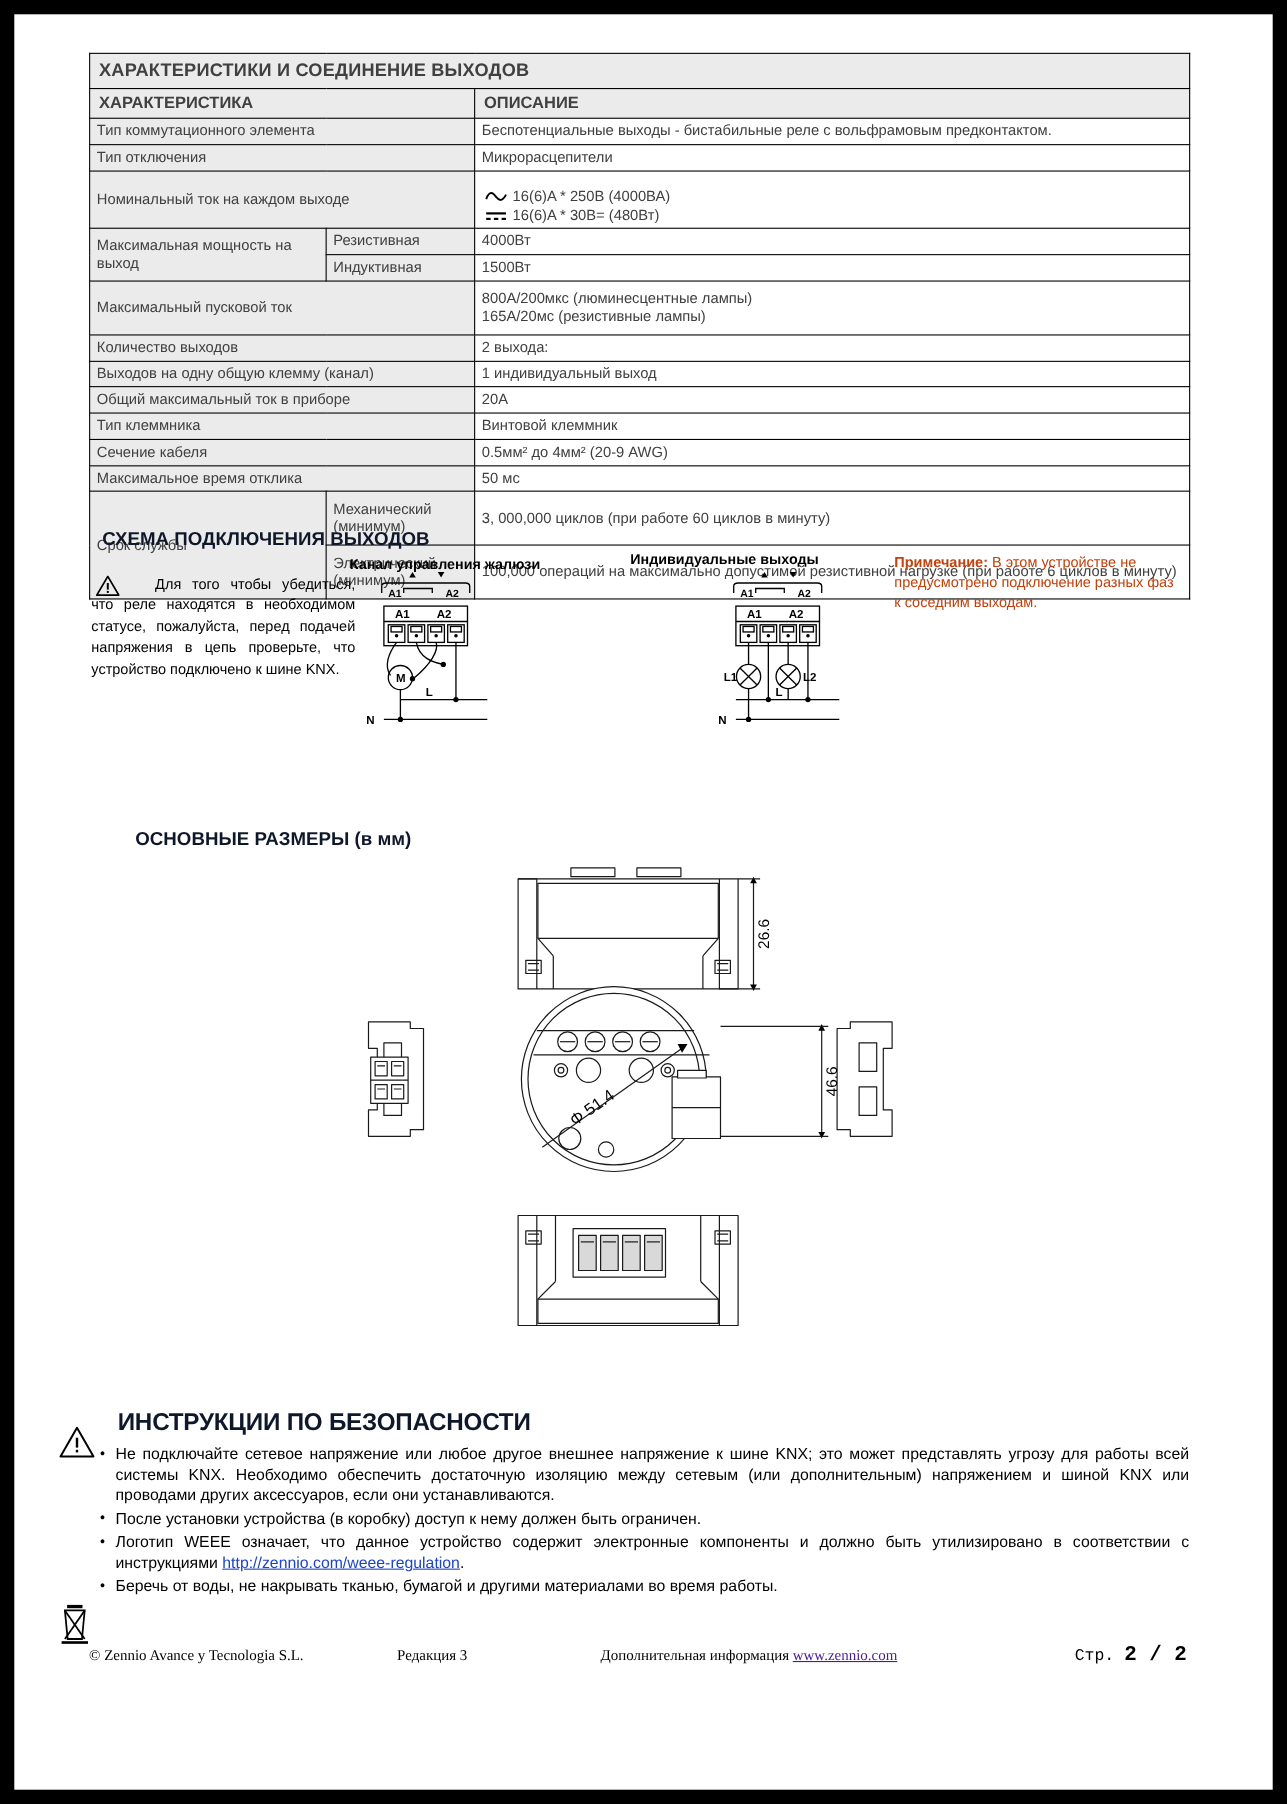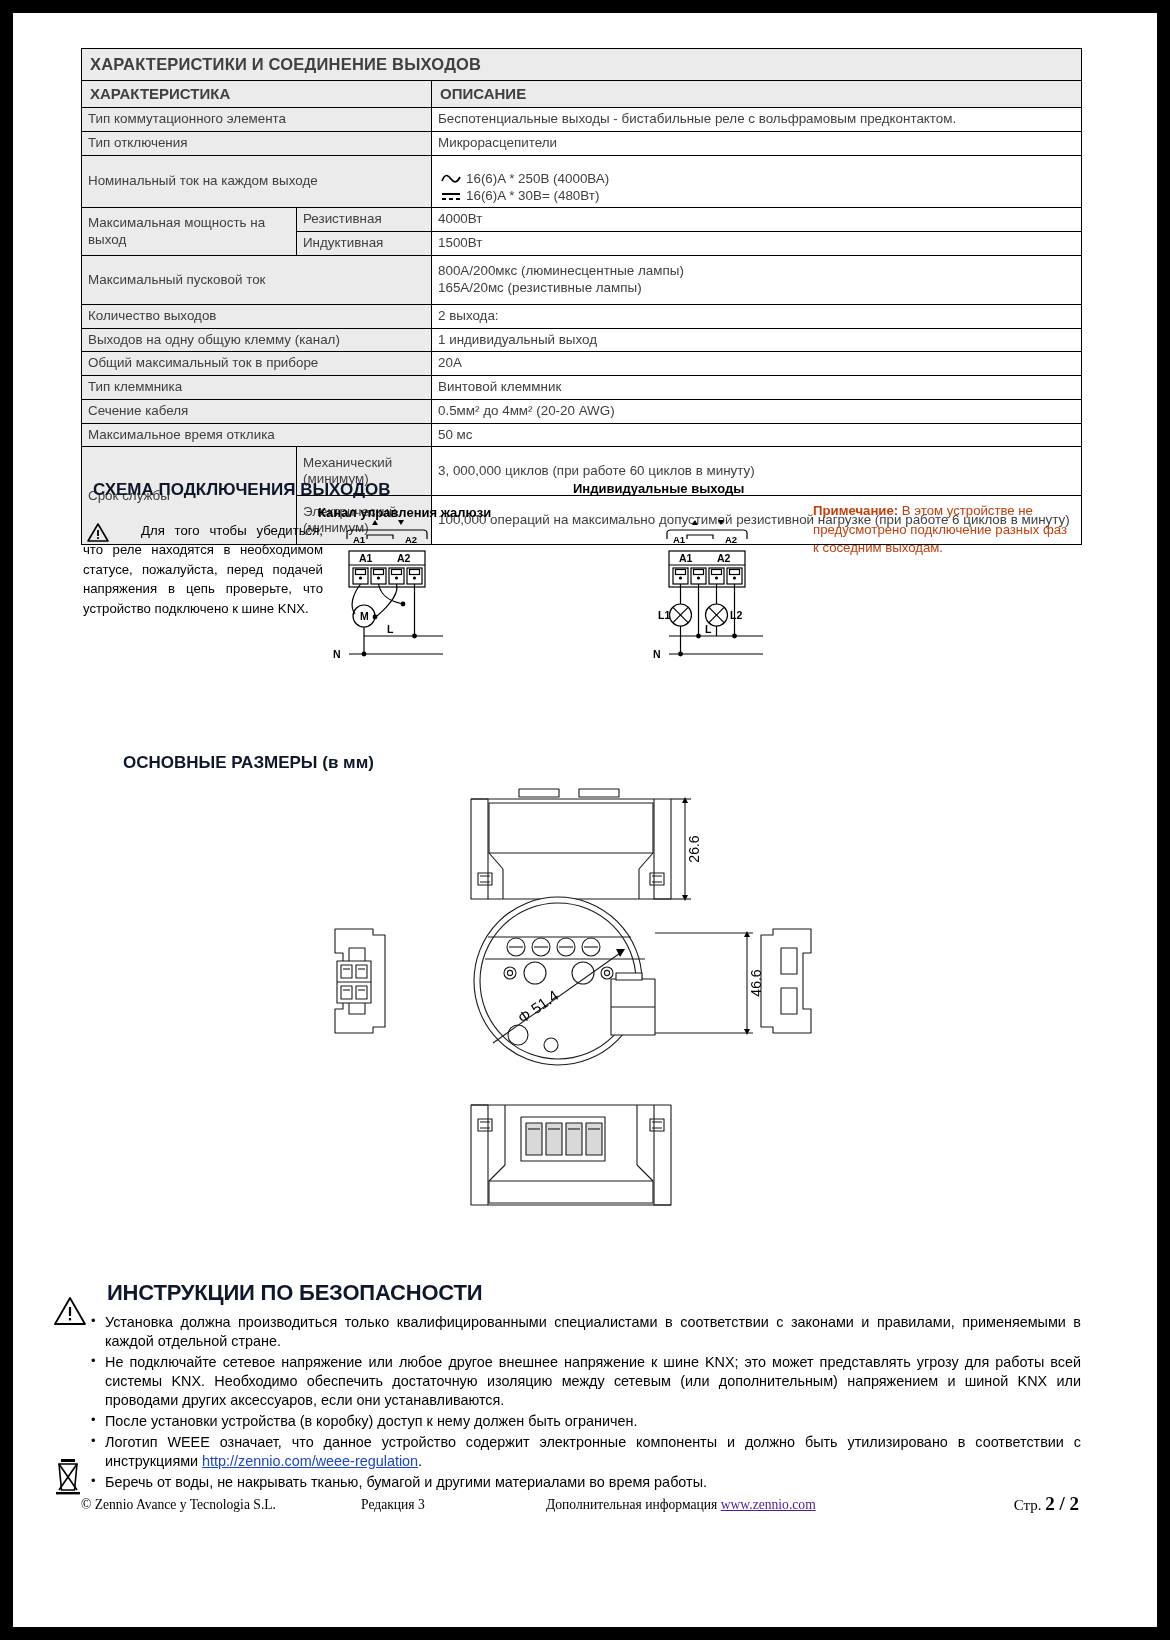--- a/index.html
+++ b/index.html
@@ -54,21 +54,21 @@
   
   .warn-par{
     position:absolute;left:70px;top:508px;width:240px;
     font-size:13.2px;line-height:1.47;text-align:justify;color:#000;
   }
   .warn-par .lead{display:inline-block;width:58px;}
   .tri-icon{position:absolute;left:74px;top:510px;}
   
   .dg-title{position:absolute;font-weight:bold;font-size:13px;color:#000;}
   #dt-blind{left:305px;top:492px;}
-  #dt-indiv{left:560px;top:468px;}
+  #dt-indiv{left:560px;top:488px;}
   
   .note{
     position:absolute;left:800px;top:489px;width:262px;
     font-size:13.2px;line-height:1.42;color:#c2410c;
   }
   .note b{font-weight:bold;}
   
   .draw{position:absolute;}
   #dwg-wiring{left:318px;top:505px;}
   #dwg-dims{left:300px;top:770px;}
@@ -92,21 +92,21 @@
     position:absolute;left:68px;top:1484px;width:1000px;
     font-size:13.6px;color:#000;
     font-family:"Liberation Serif", serif;
   }
   .footer .line{position:relative;height:26px;}
   .f-copy{position:absolute;left:0;top:0;}
   .f-rev{position:absolute;left:280px;top:0;}
   .f-info{position:absolute;left:465px;top:0;}
   .f-info a{color:#4c1d95;text-decoration:underline;}
   .f-page{position:absolute;right:2px;top:-4px;font-size:15px;
-          font-family:Liberation Serif, serif;}
+          font-family:Liberation Mono, monospace;}
   .f-page b{font-size:19px;font-weight:bold;}
 </style>
 </head>
 <body>
 
 <div class="page">
 
   <table class="spec">
     <colgroup>
       <col style="width:215px">
@@ -185,21 +185,21 @@
     <tr>
       <td class="shade" colspan="2">Общий максимальный ток в приборе</td>
       <td>20A</td>
     </tr>
     <tr>
       <td class="shade" colspan="2">Тип клеммника</td>
       <td>Винтовой клеммник</td>
     </tr>
     <tr>
       <td class="shade" colspan="2">Сечение кабеля</td>
-      <td>0.5мм² до 4мм² (20-20 AWG)</td>
+      <td>0.5мм² до 4мм² (20-9 AWG)</td>
     </tr>
     <tr>
       <td class="shade" colspan="2">Максимальное время отклика</td>
       <td>50 мс</td>
     </tr>
 
     <tr>
       <td class="shade" rowspan="2" style="vertical-align:middle">Срок службы</td>
       <td class="shade tall">
         <div>Механический</div>
@@ -477,21 +477,20 @@
       <rect x="8" y="2" width="14" height="3" fill="#000"></rect>
       <path d="M6 7 h18 l-2.5 26 h-13 Z" fill="none" stroke="#000" stroke-width="1.6"></path>
       <line x1="6" y1="7" x2="24" y2="33" stroke="#000" stroke-width="1.6"></line>
       <line x1="24" y1="7" x2="6" y2="33" stroke="#000" stroke-width="1.6"></line>
       <rect x="3" y="35" width="24" height="2.4" fill="#000"></rect>
     </svg>
   </div>
 
   <div class="safety">
     <ul>
-      <li>Установка должна производиться только квалифицированными специалистами в соответствии с законами и правилами, применяемыми в каждой отдельной стране.</li>
       <li>Не подключайте сетевое напряжение или любое другое внешнее напряжение к шине KNX; это может представлять угрозу для работы всей системы KNX. Необходимо обеспечить достаточную изоляцию между сетевым (или дополнительным) напряжением и шиной KNX или проводами других аксессуаров, если они устанавливаются.</li>
       <li>После установки устройства (в коробку) доступ к нему должен быть ограничен.</li>
       <li><span>Логотип WEEE означает, что данное устройство содержит электронные компоненты и должно быть утилизировано в соответствии с инструкциями </span><a href="#">http://zennio.com/weee-regulation</a><span>.</span></li>
       <li>Беречь от воды, не накрывать тканью, бумагой и другими материалами во время работы.</li>
     </ul>
   </div>
 
   <div class="footer">
     <div class="line">
       <span class="f-copy">© Zennio Avance y Tecnologia S.L.</span>

